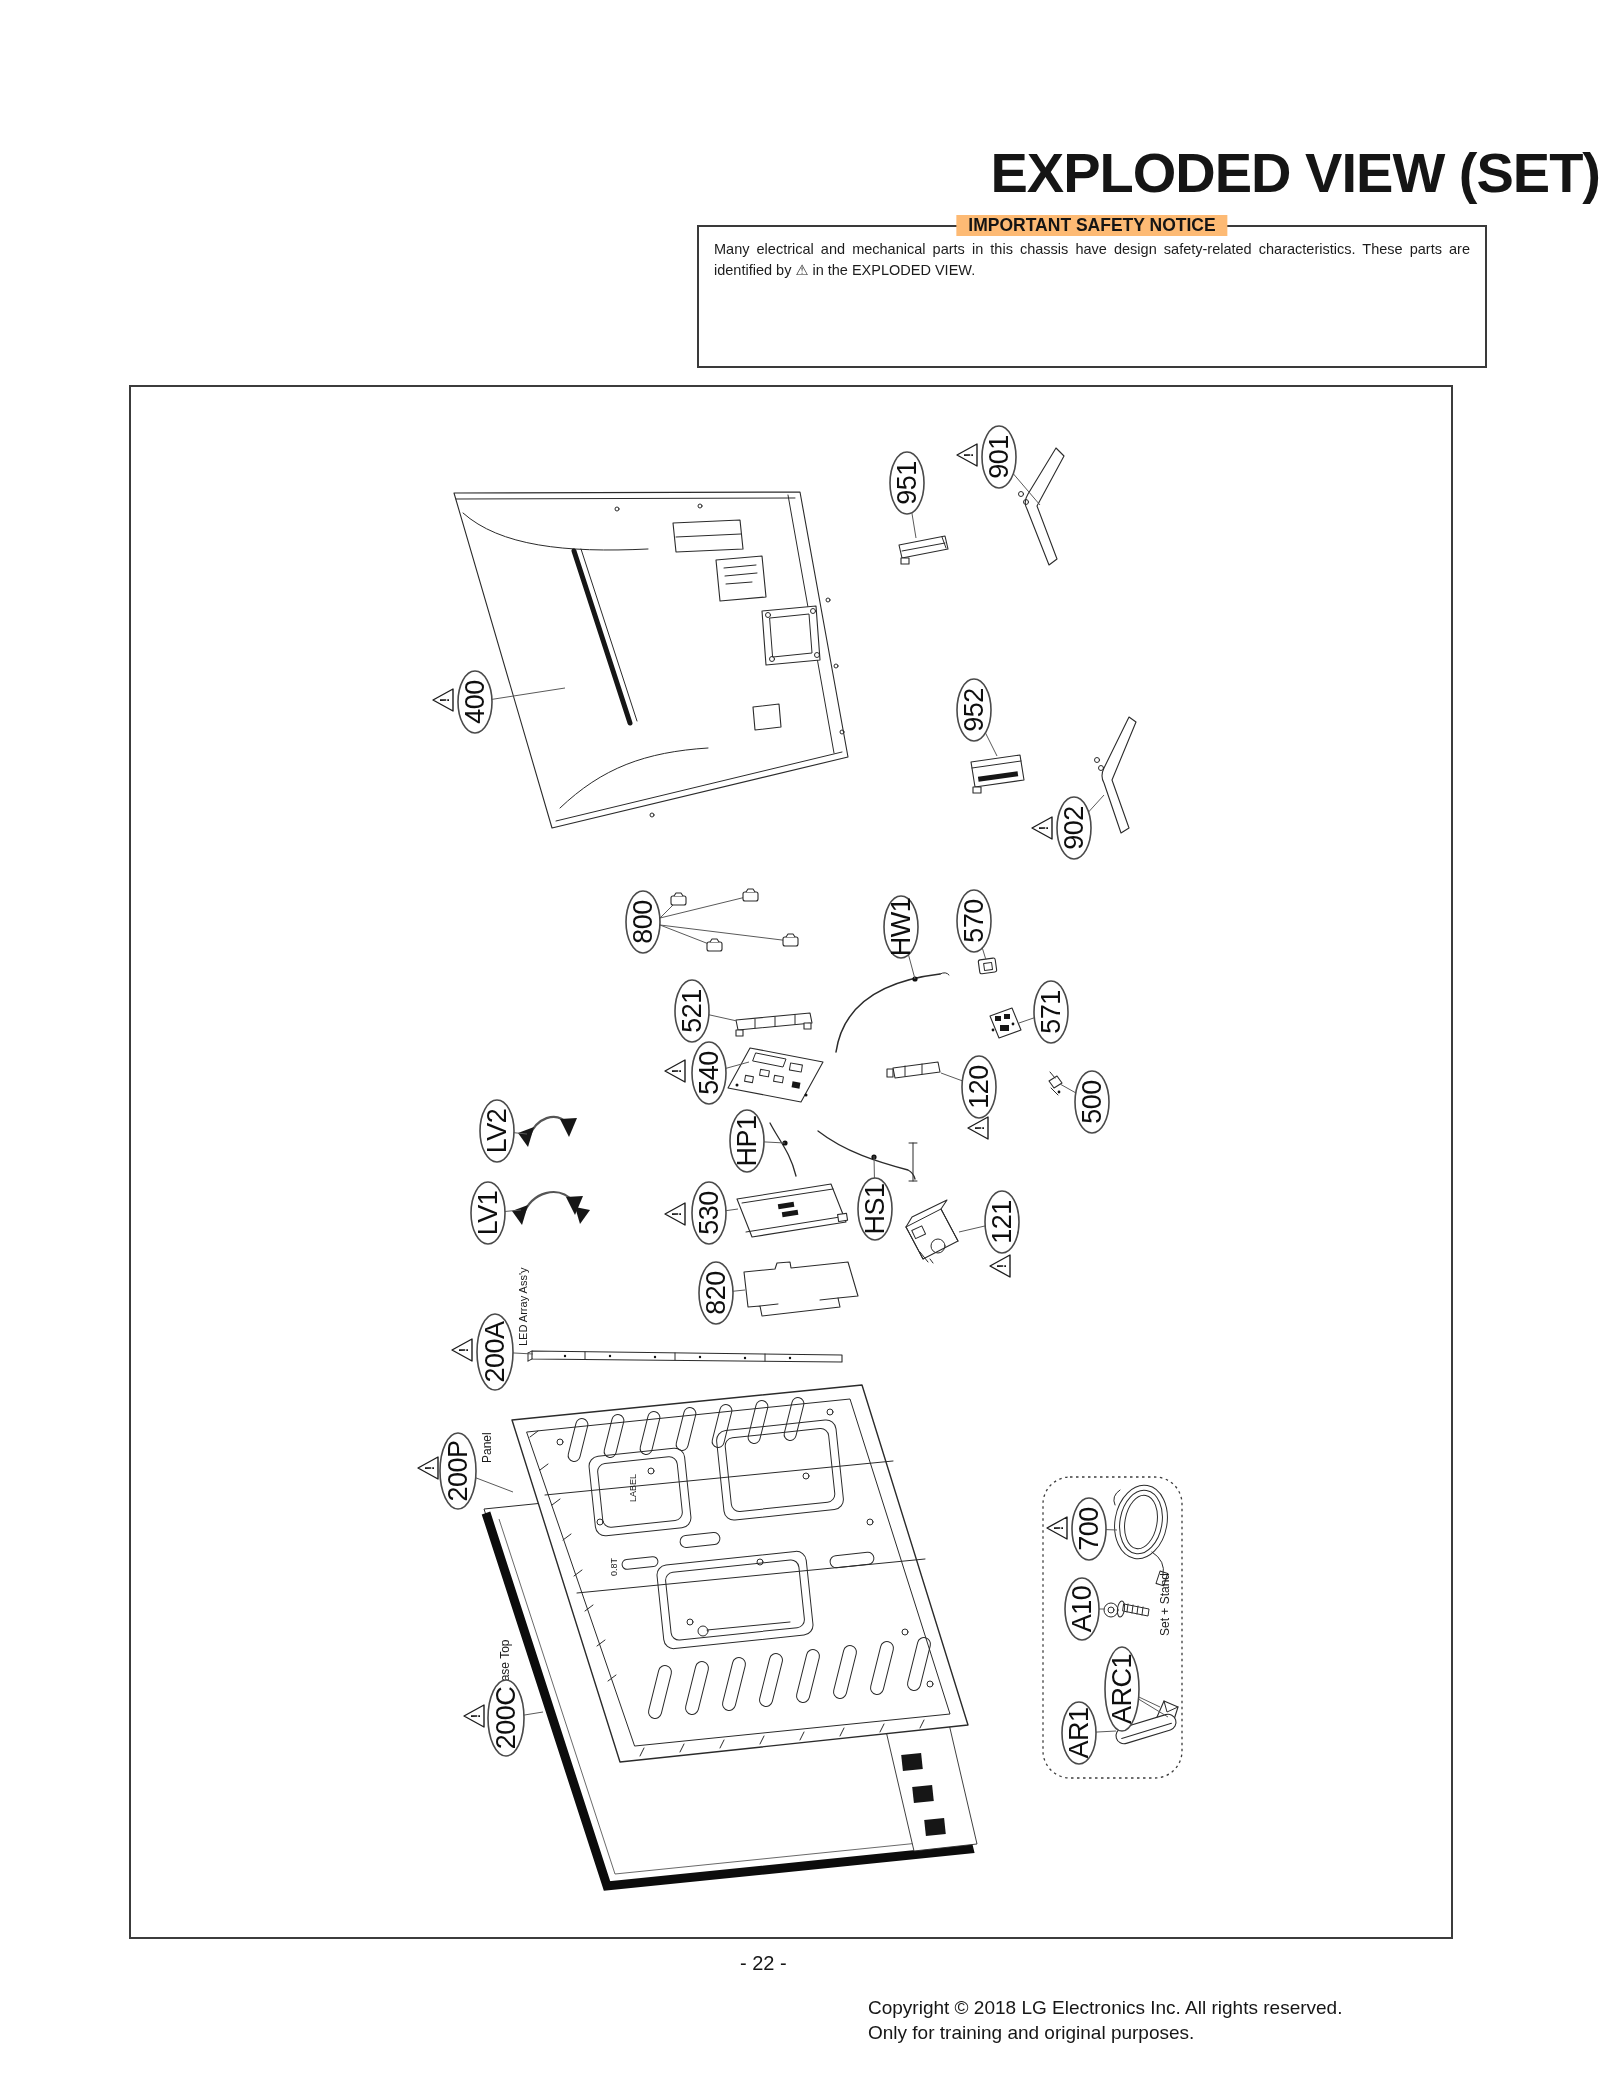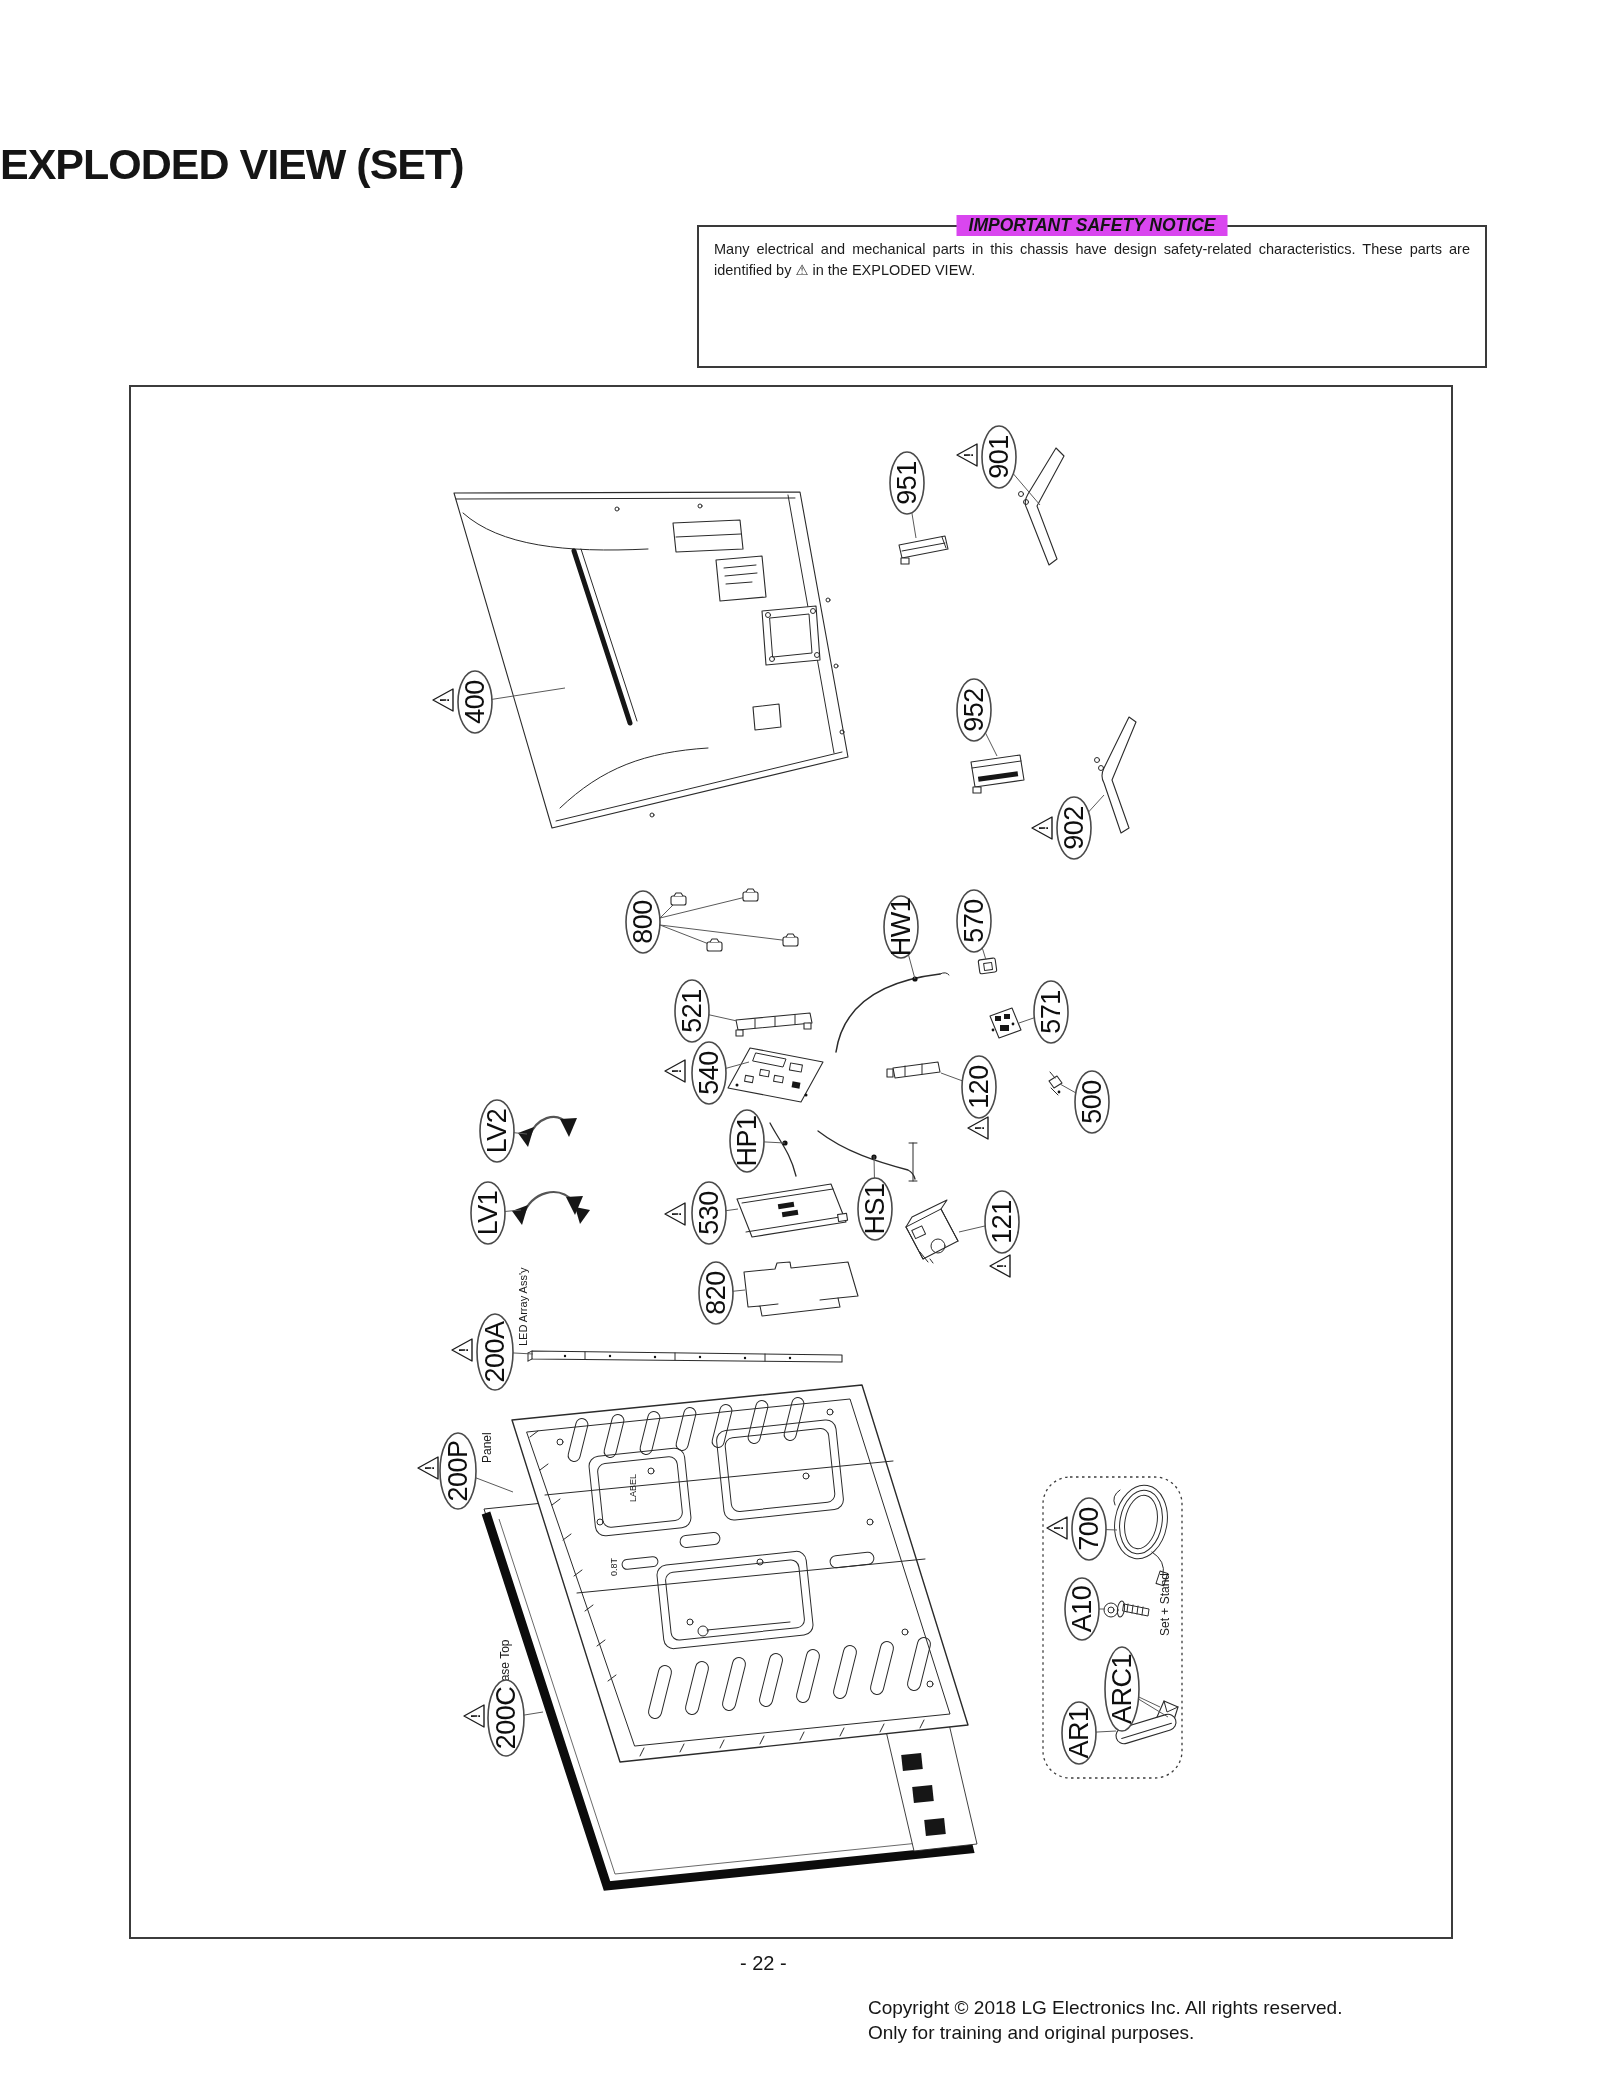--- a/index.html
+++ b/index.html
@@ -1,19 +1,19 @@
 <!DOCTYPE html>
 <html><head>
 <meta charset="utf-8">
 <style>
   html,body{margin:0;padding:0;background:#ffffff;}
   .page{position:relative;width:1600px;height:2084px;background:#fff;font-family:"Liberation Sans",sans-serif;color:#111;overflow:hidden;}
-  .title{position:absolute;left:0;top:140px;width:1600px;text-align:left;font-size:43px;font-weight:bold;letter-spacing:-1px;color:#151515;}
+  .title{position:absolute;left:0;top:140px;width:1600px;text-align:right;font-size:56px;font-weight:bold;letter-spacing:-1px;color:#151515;}
   .notice{position:absolute;left:697px;top:225px;width:790px;height:143px;border:2px solid #3a3a3a;box-sizing:border-box;}
-  .notice-head{position:absolute;top:-12px;left:50%;transform:translateX(-50%);background:#d946ef;padding:0 12px;font-size:17.5px;font-weight:bold;white-space:nowrap;color:#141414;font-style:italic;}
+  .notice-head{position:absolute;top:-12px;left:50%;transform:translateX(-50%);background:#fdba74;padding:0 12px;font-size:17.5px;font-weight:bold;white-space:nowrap;color:#141414;}
   .notice-body{padding:12px 15px 0 15px;}
   .notice-body p{margin:0;font-size:14.5px;line-height:1.42;text-align:justify;color:#1c1c1c;}
   .footer-num{position:absolute;left:740px;top:1952px;font-size:20px;color:#161616;}
   .footer-copy{position:absolute;left:868px;top:1950px;font-size:19px;line-height:25px;color:#161616;margin-top:45px;}
   svg.diagram{position:absolute;left:0;top:0;}
   .frame{fill:none;stroke:#3c3c3c;stroke-width:2;}
   .ln{fill:none;stroke:#2b2b2b;stroke-width:1;stroke-linejoin:round;stroke-linecap:round;}
   .lnW{fill:#ffffff;stroke:#2b2b2b;stroke-width:1.1;stroke-linejoin:round;}
   .lnW2{fill:#ffffff;stroke:#2b2b2b;stroke-width:1.4;stroke-linejoin:round;}
   .thin{fill:none;stroke:#444;stroke-width:0.8;}

